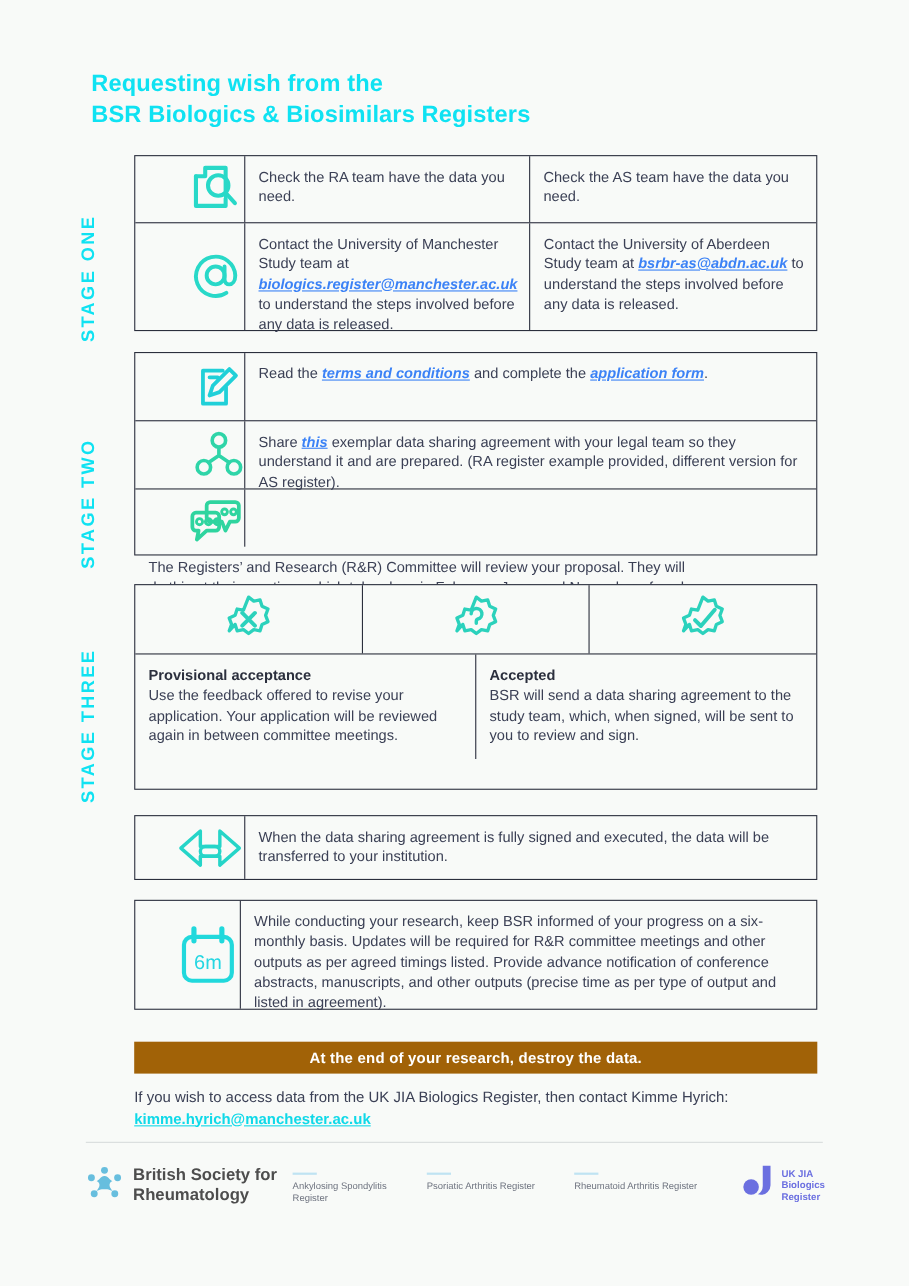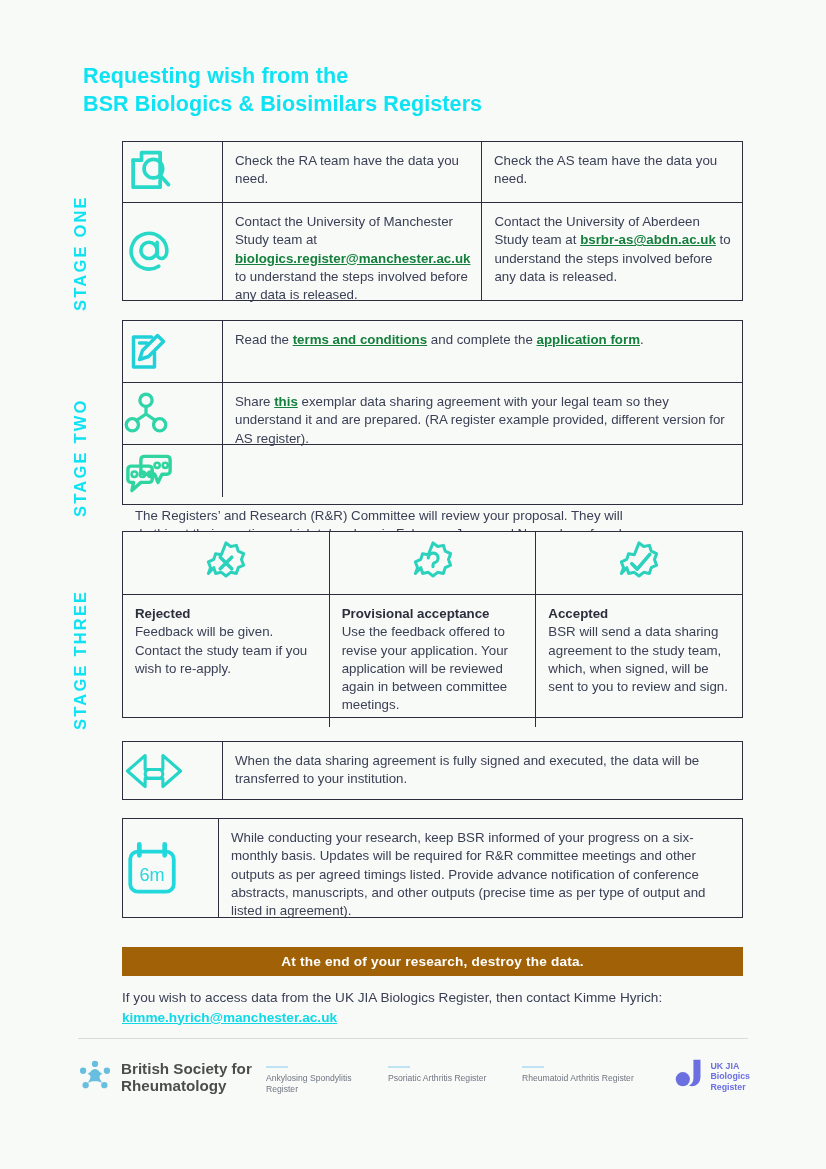--- a/index.html
+++ b/index.html
@@ -63,32 +63,33 @@
     border-right: 1.3px solid #2b2f3d;
     padding: 10px 11px 10px 12px;
     font-size: 13.3px;
     line-height: 18.3px;
   }
   .cell:last-child { border-right: none; }
   .icon-cell {
     border-right: 1.3px solid #2b2f3d;
     display: flex;
     align-items: center;
-    justify-content: flex-start;
+    justify-content: flex-end;
     box-sizing: border-box;
     flex: 0 0 auto;
   }
   .iconbox {
     display: flex;
     align-items: center;
     justify-content: center;
   }
   b.hl, .hl {
-    color: #15803d;
-    font-weight: bold;
+    color: #3b82f6;
+    font-weight: bold;
+    font-style: italic;
   }
   .bold-head {
     font-weight: bold;
     color: #2b2f3d;
   }
 
   
   .s3-iconrow { display: flex; border-bottom: 1.3px solid #2b2f3d; }
   .s3-icon {
     flex: 1 1 0;
@@ -372,24 +373,20 @@
                   <stop offset="1" stop-color="#45d38e"></stop>
               </linearGradient>
             </defs>
             <path d="M32 4l6.5 5 8-1.5 2.5 8 7.5 3.5-3 8 3 8-7.5 3.5-2.5 8-8-1.5-6.5 5-6.5-5-8 1.5-2.5-8L7.5 46.5l3-8-3-8L15 27l2.5-8 8 1.5z" stroke="url(#g8)" stroke-width="4.2" stroke-linejoin="round"></path>
             <path d="M22 33l7.5 7.5L47 20" stroke="url(#g8)" stroke-width="5" stroke-linecap="round" stroke-linejoin="round"></path>
           </svg>
         </span>
       </div>
     </div>
     <div class="s3-textrow">
-      <div class="s3-text">
-        <div class="bold-head">Rejected</div>
-        <div>Feedback will be given. Contact the study team if you wish to re-apply.</div>
-      </div>
       <div class="s3-text">
         <div class="bold-head">Provisional acceptance</div>
         <div>Use the feedback offered to revise your application. Your application will be reviewed again in between committee meetings.</div>
       </div>
       <div class="s3-text">
         <div class="bold-head">Accepted</div>
         <div>BSR will send a data sharing agreement to the study team, which, when signed, will be sent to you to review and sign.</div>
       </div>
     </div>
   </div>

